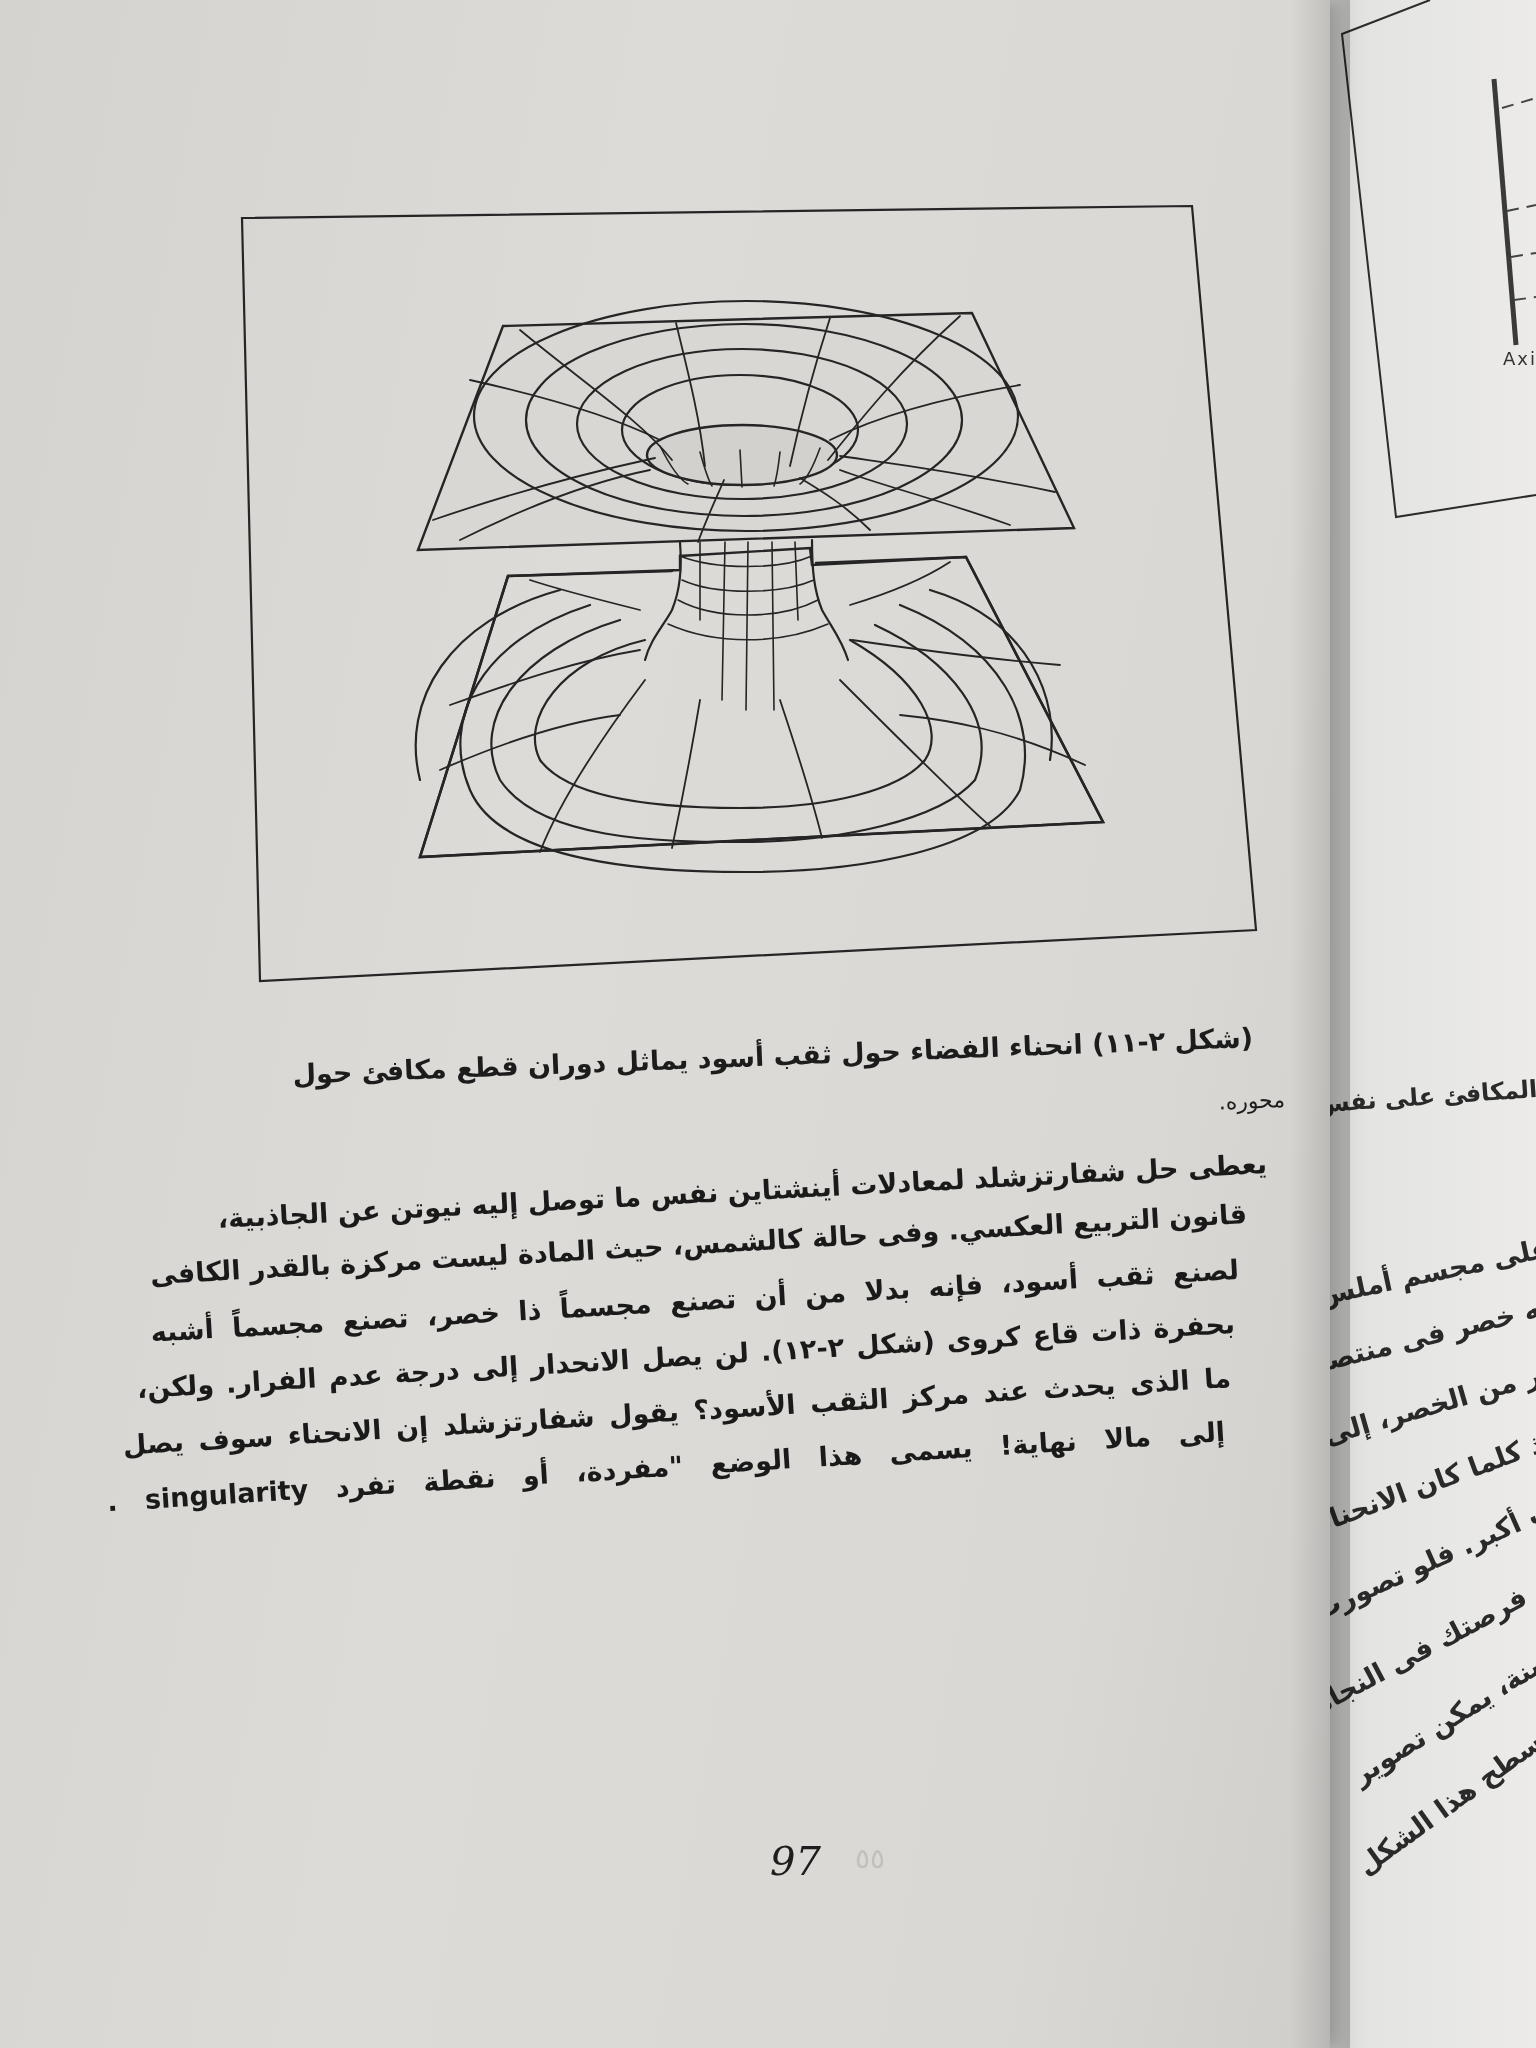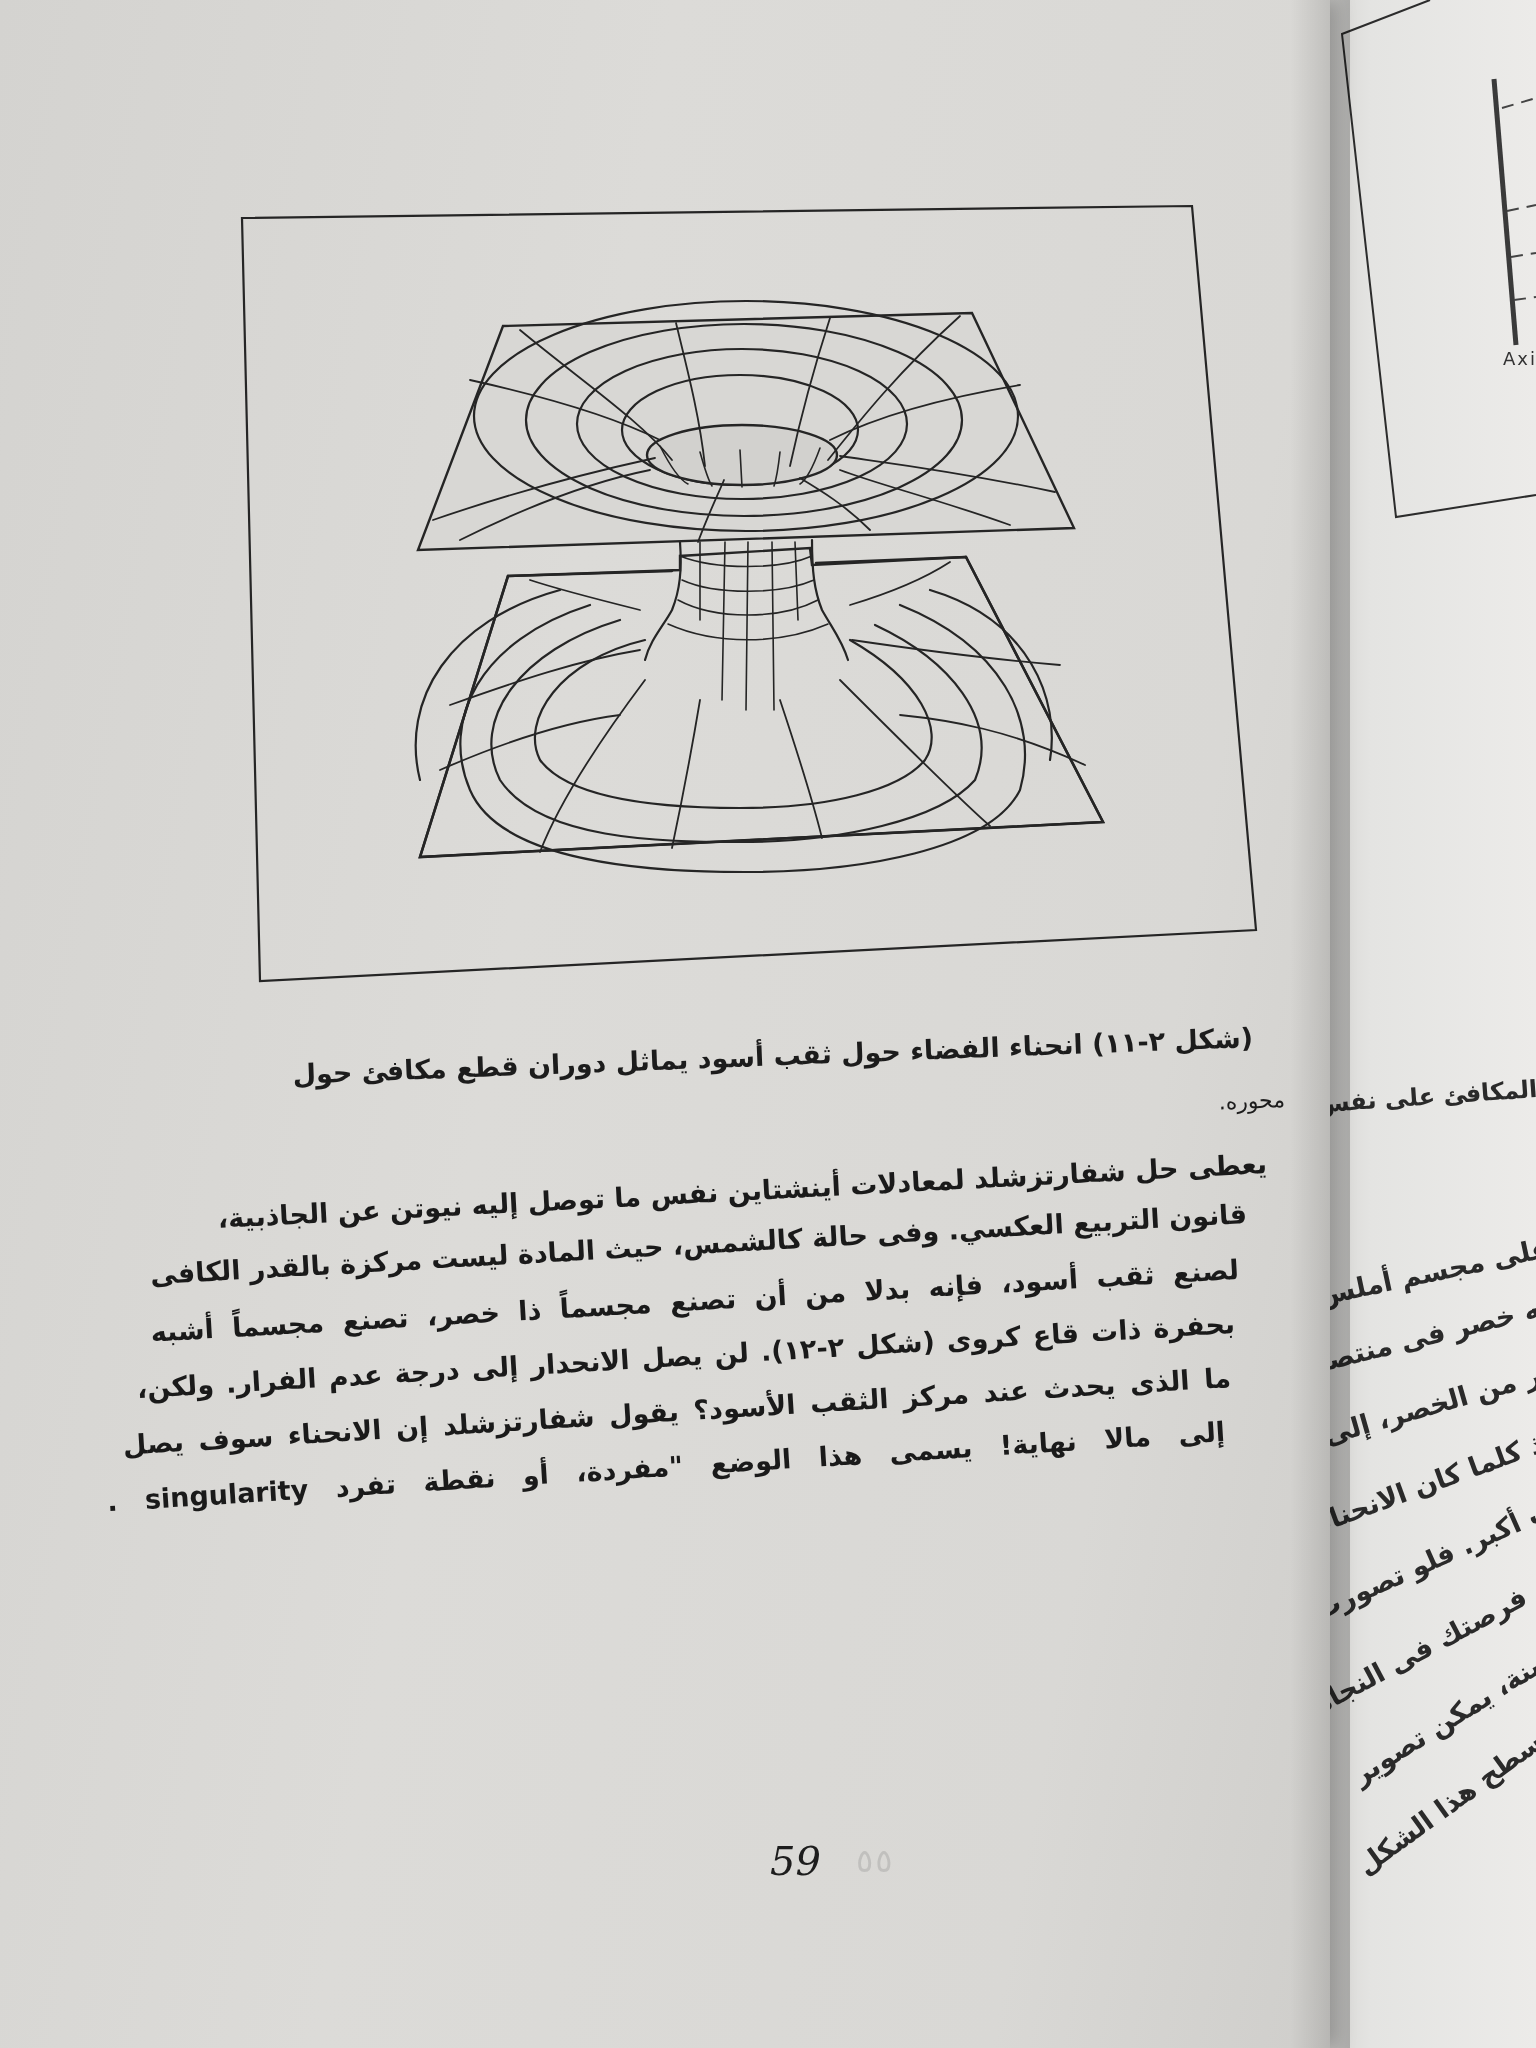--- a/index.html
+++ b/index.html
@@ -40,21 +40,21 @@
     font-size: 27px; white-space: nowrap;
     transform-origin: right top;
   }
   .body-line.first { text-align-last: right; }
   .page-number {
     position: absolute; z-index: 5; left: 770px; top: 1838px;
     font-family: "DejaVu Serif", serif; font-style: italic; font-size: 40px; color: #1d1d1d;
   }
   .ghost-number {
     position: absolute; z-index: 5; left: 855px; top: 1842px;
-    font-family: Liberation Mono, monospace; font-size: 32px; color: rgba(120,120,120,0.25); text-align: center;
+    font-family: Liberation Sans, sans-serif; font-size: 28px; color: rgba(120,120,120,0.25); text-align: center;
   }
   .right-snippet {
     position: absolute; direction: rtl; text-align: right; white-space: nowrap;
     color: #2a2a2a; font-family: "DejaVu Sans", sans-serif; font-weight: bold; font-size: 27px;
     transform-origin: right top;
   }
   .axis-label {
     position: absolute; left: 203px; top: 348px; font-size: 18px; color: #333;
     font-family: "DejaVu Sans", sans-serif; letter-spacing: 2px;
   }
@@ -160,14 +160,14 @@
 <div class="caption caption-1">(شكل ٢-١١) انحناء الفضاء حول ثقب أسود يماثل دوران قطع مكافئ حول</div>
 <div class="caption caption-3">محوره.</div>
 
 <div class="body-line first" style="right:270px;top:1148px;width:1000px;transform:rotate(-3deg);">يعطى حل شفارتزشلد لمعادلات أينشتاين نفس ما توصل إليه نيوتن عن الجاذبية،</div>
 <div class="body-line" style="right:290px;top:1198px;width:1080px;transform:rotate(-3.2deg);">قانون التربيع العكسي. وفى حالة كالشمس، حيث المادة ليست مركزة بالقدر الكافى</div>
 <div class="body-line" style="right:298px;top:1254px;width:1090px;transform:rotate(-3.3deg);">لصنع ثقب أسود، فإنه بدلا من أن تصنع مجسماً ذا خصر، تصنع مجسماً أشبه</div>
 <div class="body-line" style="right:302px;top:1308px;width:1100px;transform:rotate(-3.4deg);">بحفرة ذات قاع كروى (شكل ٢-١٢). لن يصل الانحدار إلى درجة عدم الفرار. ولكن،</div>
 <div class="body-line" style="right:306px;top:1362px;width:1110px;transform:rotate(-3.5deg);">ما الذى يحدث عند  مركز الثقب الأسود؟ يقول شفارتزشلد إن الانحناء سوف يصل</div>
 <div class="body-line" style="right:312px;top:1416px;width:1120px;transform:rotate(-3.6deg);">إلى مالا نهاية! يسمى هذا الوضع "مفردة، أو نقطة تفرد singularity .</div>
 
-<div class="page-number">59</div>
+<div class="page-number">97</div>
 <div class="ghost-number">٥٥</div>
 
 </body></html>

